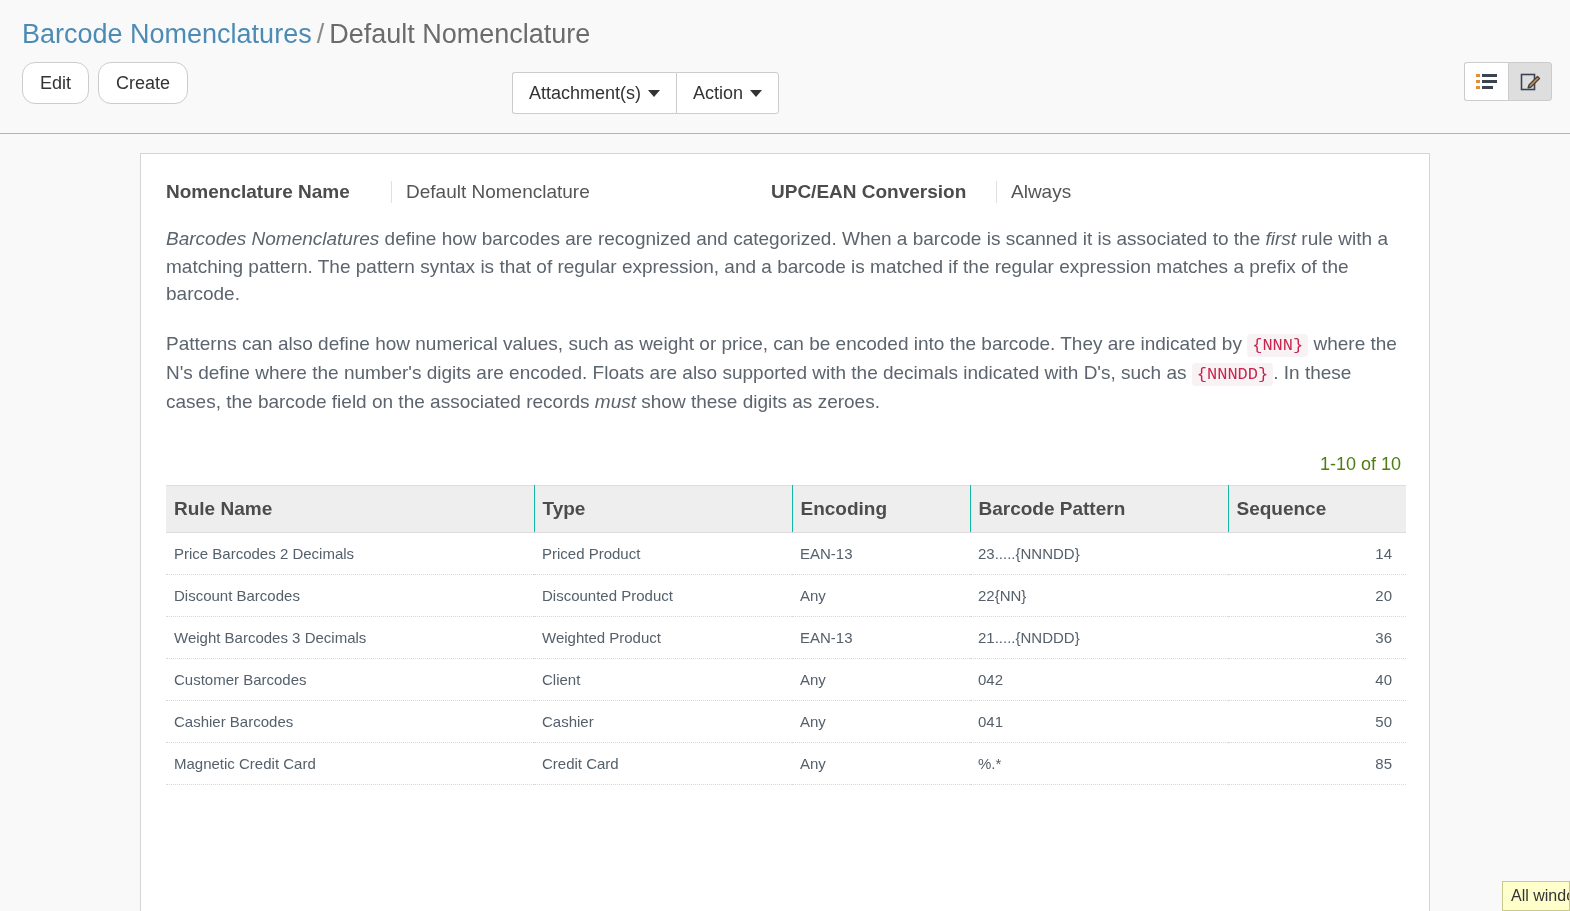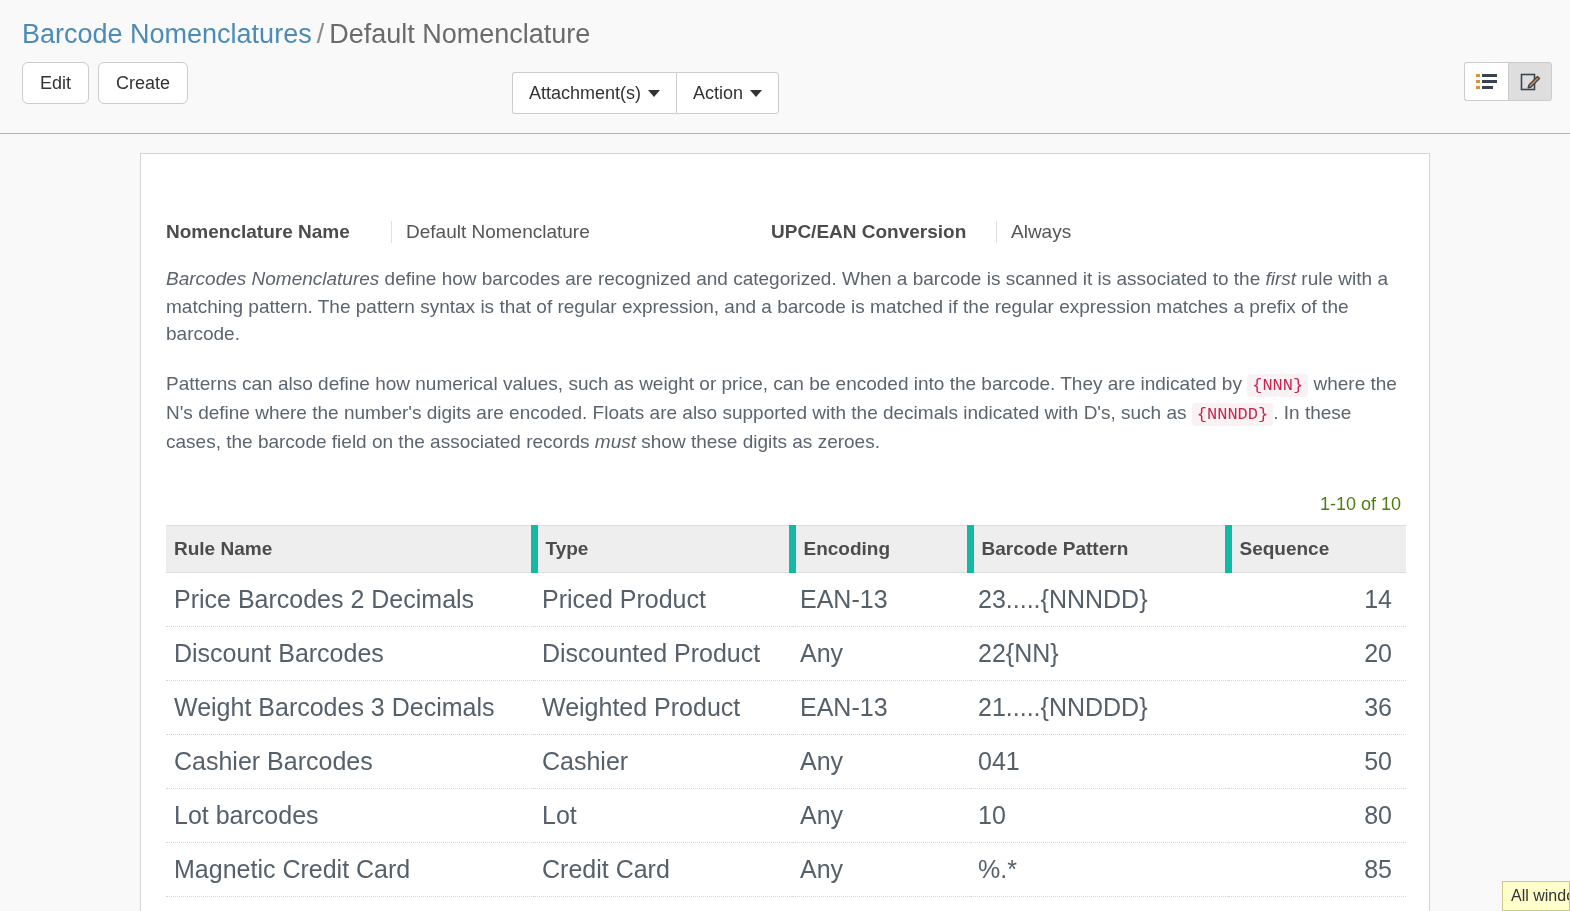--- a/index.html
+++ b/index.html
@@ -36,21 +36,21 @@
 
   .button-row {
     position: relative;
     height: 60px;
     padding: 8px 0 0 22px;
   }
   .btn {
     display: inline-block;
     background: #ffffff;
     border: 1px solid #cccccc;
-    border-radius: 6px;
+    border-radius: 13px;
     color: #333333;
     font-size: 18px;
     line-height: 1;
     padding: 11px 17px;
     cursor: pointer;
     vertical-align: top;
     font-family: "Liberation Sans", sans-serif;
   }
   .btn + .btn { margin-left: 9px; }
 
@@ -133,21 +133,21 @@
   }
   .fl-value {
     font-size: 19px;
     color: #555555;
     padding-left: 14px;
     border-left: 1px solid #e0e0e0;
     min-width: 380px;
     flex: none;
   }
   .fl-label.second { width: 225px; }
-  .fl-value.second { min-width: 200px; margin-top: 40px; }
+  .fl-value.second { min-width: 200px; }
 
   .para {
     font-size: 19px;
     line-height: 1.46;
     color: #5c646e;
     margin: 0 0 22px 0;
   }
   .para em { font-style: italic; }
   code.inline {
     font-family: "Liberation Mono", monospace;
@@ -167,32 +167,32 @@
 
   table.rules {
     width: 100%;
     border-collapse: collapse;
     table-layout: fixed;
   }
   table.rules thead th {
     background: #eeeeee;
     border-top: 1px solid #dddddd;
     border-bottom: 1px solid #dddddd;
-    border-right: 7px solid #14b8a6;
+    border-right: 1px solid #14b8a6;
     color: #4c4c4c;
     font-size: 19px;
     font-weight: bold;
     text-align: left;
     padding: 12px 8px 12px 8px;
   }
   table.rules thead th:last-child { border-right: none; }
   table.rules tbody td {
     border-bottom: 1px dotted #d8d8d8;
     color: #55606b;
-    font-size: 25px;
+    font-size: 15px;
     padding: 12px 8px;
     text-align: left;
     white-space: nowrap;
     overflow: hidden;
   }
   table.rules tbody tr:first-child td { border-top: none; }
   table.rules td.num { text-align: right; padding-right: 14px; }
 
   .col-rule { width: 368px; }
   .col-type { width: 258px; }
@@ -306,34 +306,34 @@
             <td class="num">20</td>
           </tr>
           <tr>
             <td>Weight Barcodes 3 Decimals</td>
             <td>Weighted Product</td>
             <td>EAN-13</td>
             <td>21.....{NNDDD}</td>
             <td class="num">36</td>
           </tr>
           <tr>
+            <td>Customer Barcodes</td>
+            <td>Client</td>
+            <td>Any</td>
+            <td>042</td>
+            <td class="num">40</td>
+          </tr>
+          <tr>
             <td>Cashier Barcodes</td>
             <td>Cashier</td>
             <td>Any</td>
             <td>041</td>
             <td class="num">50</td>
           </tr>
           <tr>
-            <td>Lot barcodes</td>
-            <td>Lot</td>
-            <td>Any</td>
-            <td>10</td>
-            <td class="num">80</td>
-          </tr>
-          <tr>
             <td>Magnetic Credit Card</td>
             <td>Credit Card</td>
             <td>Any</td>
             <td>%.*</td>
             <td class="num">85</td>
           </tr>
         </tbody>
     </table>
 
   </div>

